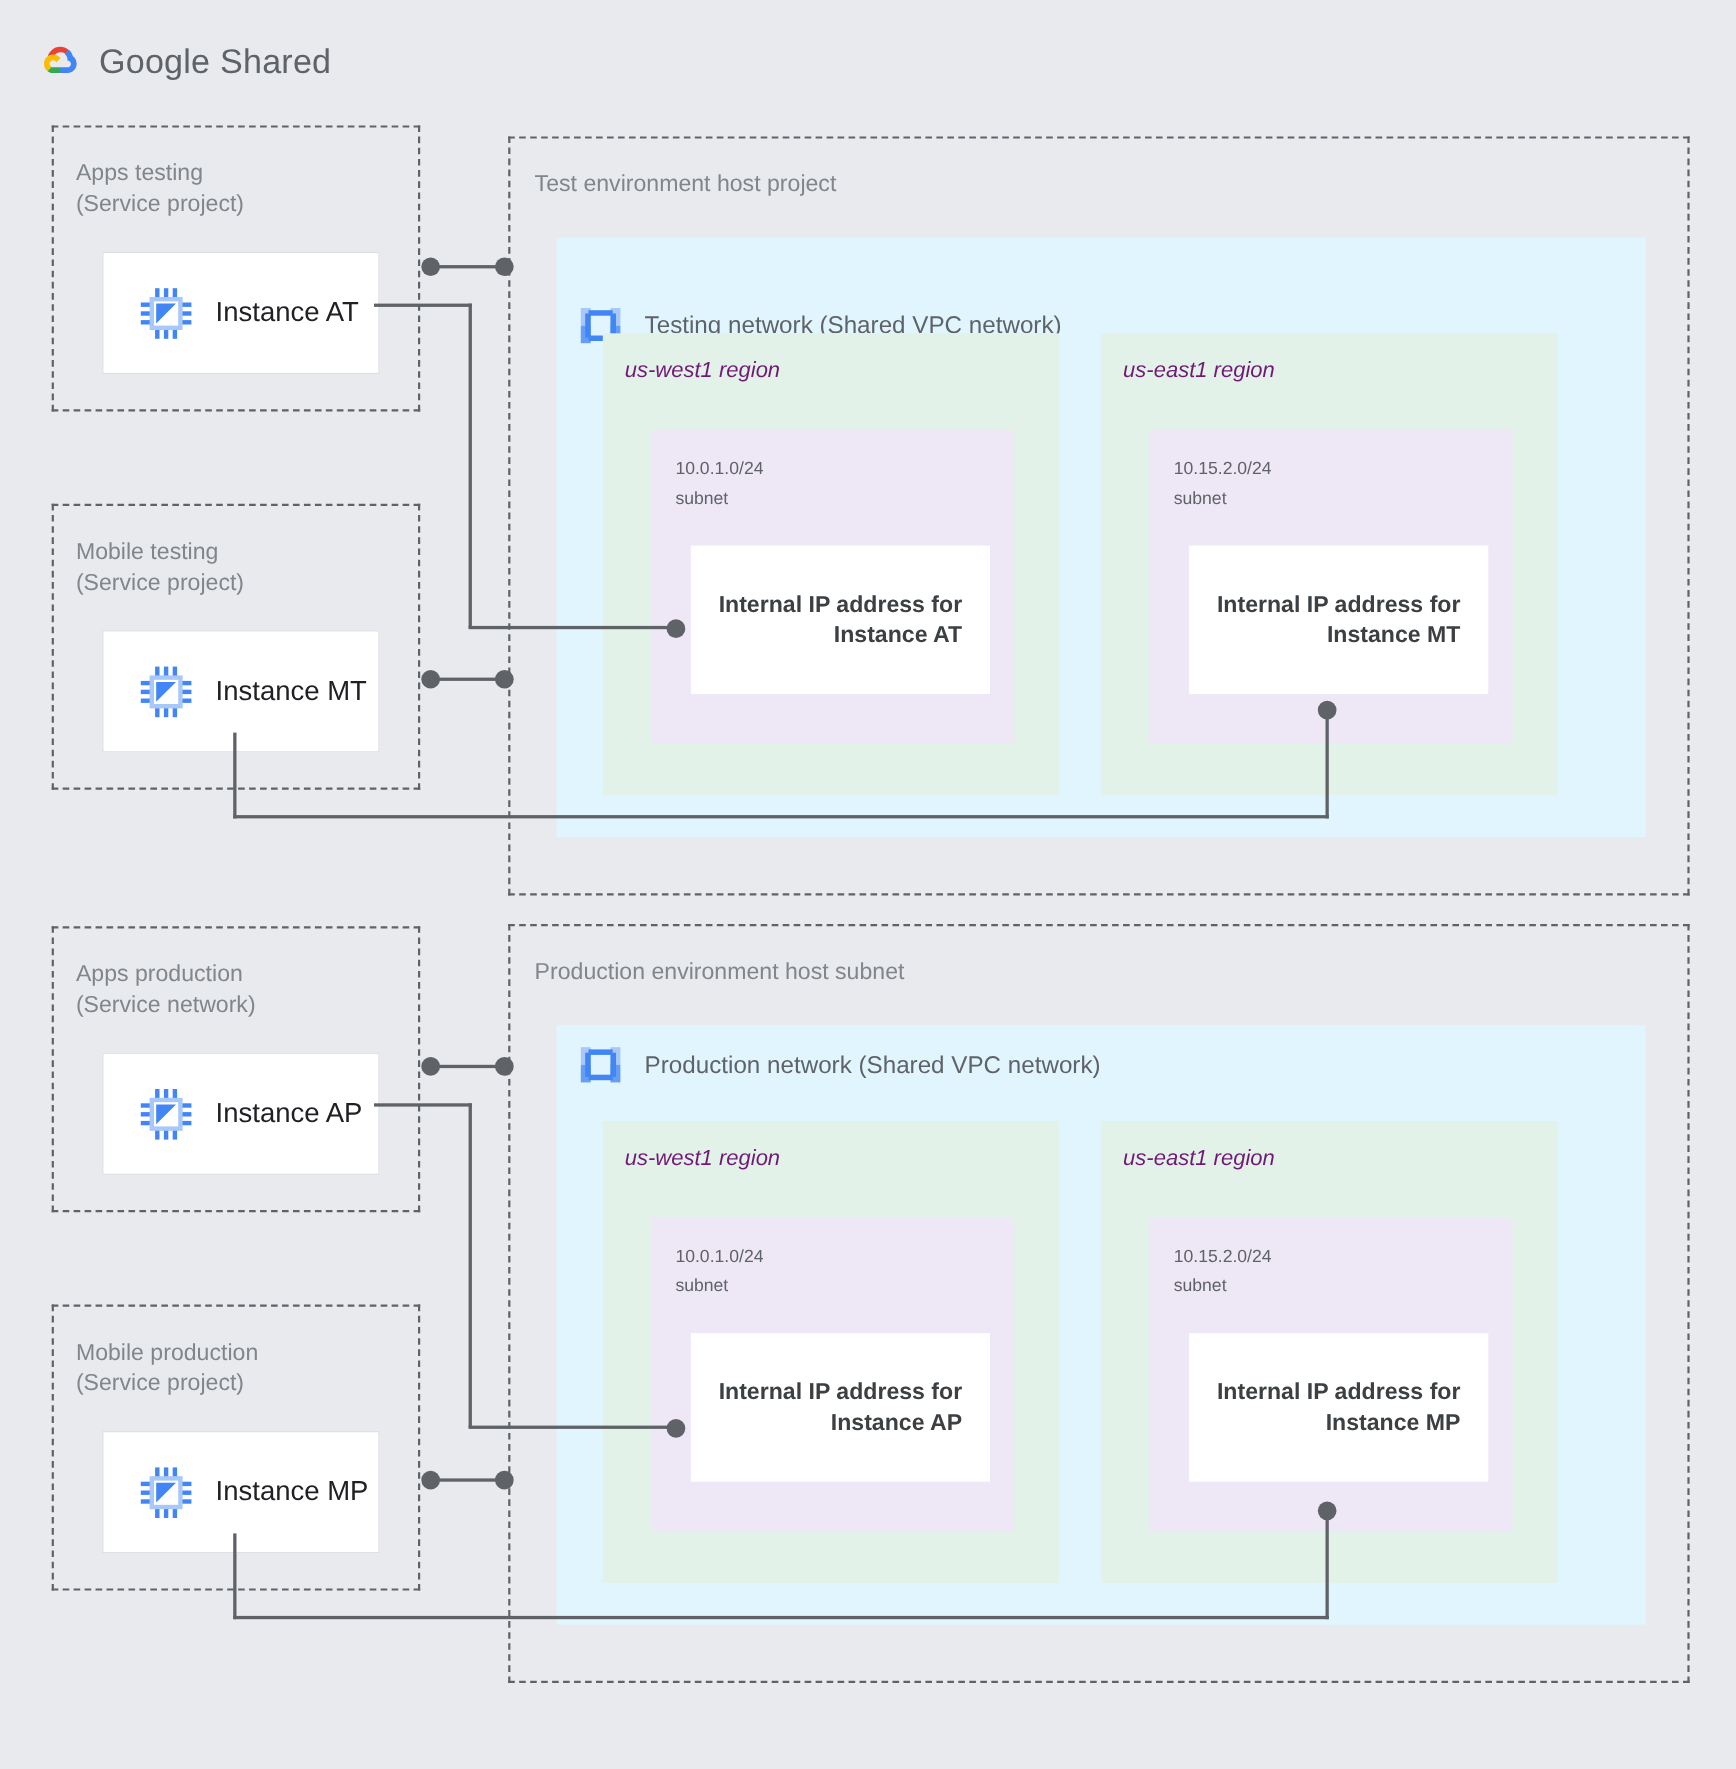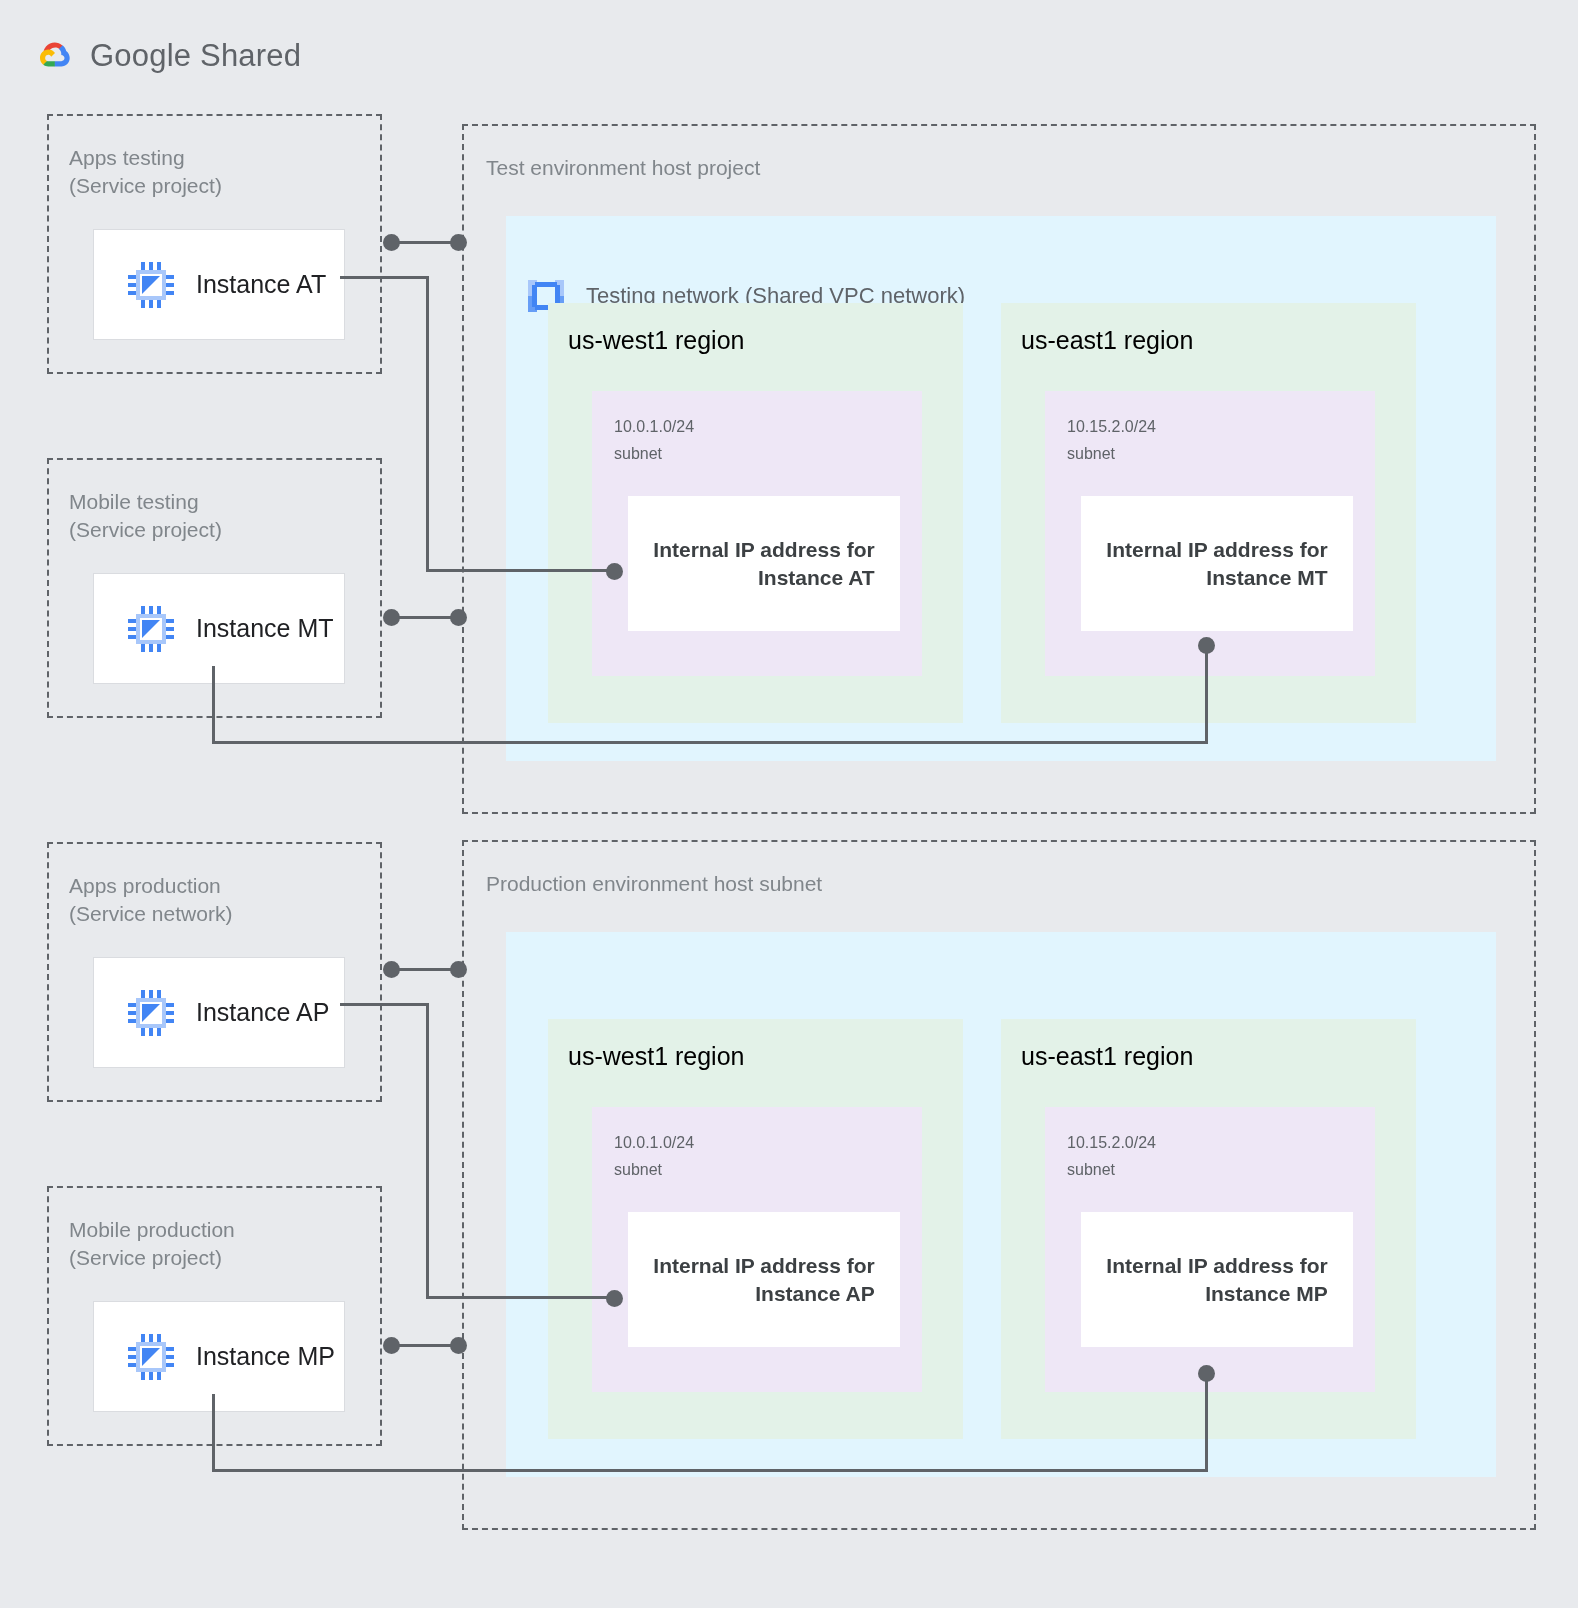--- a/index.html
+++ b/index.html
@@ -62,21 +62,21 @@
 
   
   .vpc{width:40px;height:40px;position:relative;flex:0 0 auto;}
   .vpc i{position:absolute;display:block;}
 
   
   .netbox{background:#e1f5fe;box-sizing:border-box;}
   .net-header{display:flex;align-items:center;gap:20px;}
   .net-title{font-size:22px;color:#5f6368;}
   .regionbox{background:#e3f2e8;box-sizing:border-box;}
-  .region-title{font-size:25px;color:#000000;}
+  .region-title{font-size:20px;color:#701a75;font-style:italic;}
   .subnetbox{background:#eee7f6;box-sizing:border-box;}
   .subnet-title{font-size:16px;color:#5f6368;line-height:27px;white-space:pre-line;}
   .ipbox{
     background:#ffffff;box-sizing:border-box;
     display:flex;align-items:center;justify-content:center;
     text-align:right;
     font-size:21px;font-weight:bold;color:#3c4043;
     line-height:28px;
     white-space:pre-line;
   }
@@ -244,20 +244,33 @@
         <span class="tri"></span>
     </div>
     <div class="inst-label">Instance MP</div>
   </div>
 </div>
 
 <div class="abs dashed" style="left:462px;top:840px;width:1074px;height:690px;">
   <div class="abs proj-title" style="left:22px;top:28px;">Production environment host subnet</div>
 
   <div class="abs netbox" style="left:42px;top:90px;width:990px;height:545px;">
+    <div class="net-header abs" style="left:20px;top:16px;">
+      <div class="vpc">
+        <i style="left:2px;top:4px;width:9px;height:16px;background:#a8c7fa;"></i>
+        <i style="left:2px;bottom:4px;width:9px;height:16px;background:#669df6;"></i>
+        <i style="right:2px;top:4px;width:9px;height:16px;background:#a8c7fa;"></i>
+        <i style="right:2px;bottom:4px;width:9px;height:16px;background:#669df6;"></i>
+        <i style="left:9px;top:6px;width:22px;height:5px;background:#4285f4;"></i>
+        <i style="left:9px;bottom:6px;width:22px;height:5px;background:#4285f4;"></i>
+        <i style="left:6px;top:9px;width:5px;height:22px;background:#4285f4;"></i>
+        <i style="right:6px;top:9px;width:5px;height:22px;background:#4285f4;"></i>
+      </div>
+      <div class="net-title">Production network (Shared VPC network)</div>
+    </div>
 
     <div class="abs regionbox" style="left:42px;top:87px;width:415px;height:420px;">
       <div class="abs region-title" style="left:20px;top:23px;">us-west1 region</div>
       <div class="abs subnetbox" style="left:44px;top:88px;width:330px;height:285px;">
         <div class="abs subnet-title" style="left:22px;top:22px;">10.0.1.0/24
 subnet</div>
         <div class="abs ipbox" style="left:36px;top:105px;width:272px;height:135px;">Internal IP address for
 Instance AP</div>
       </div>
     </div>

